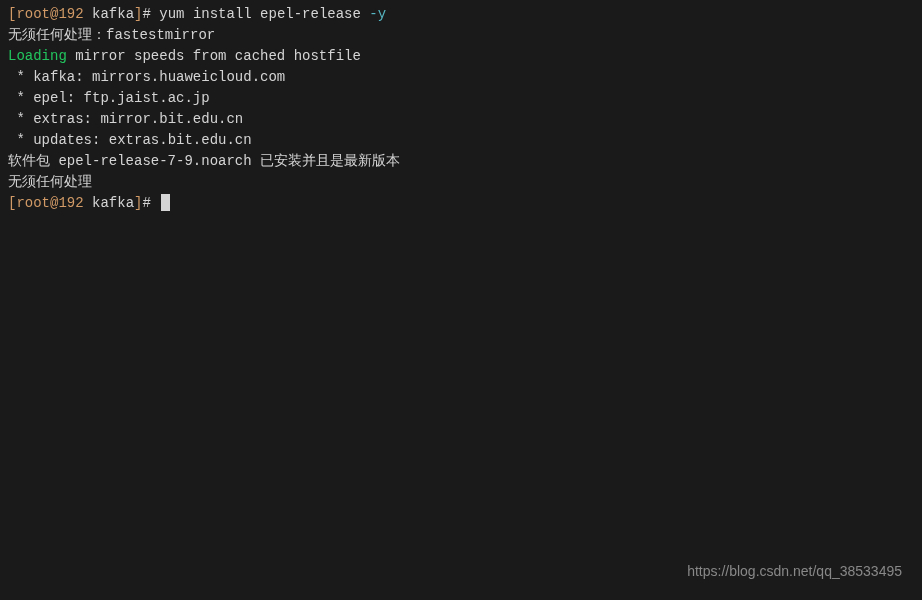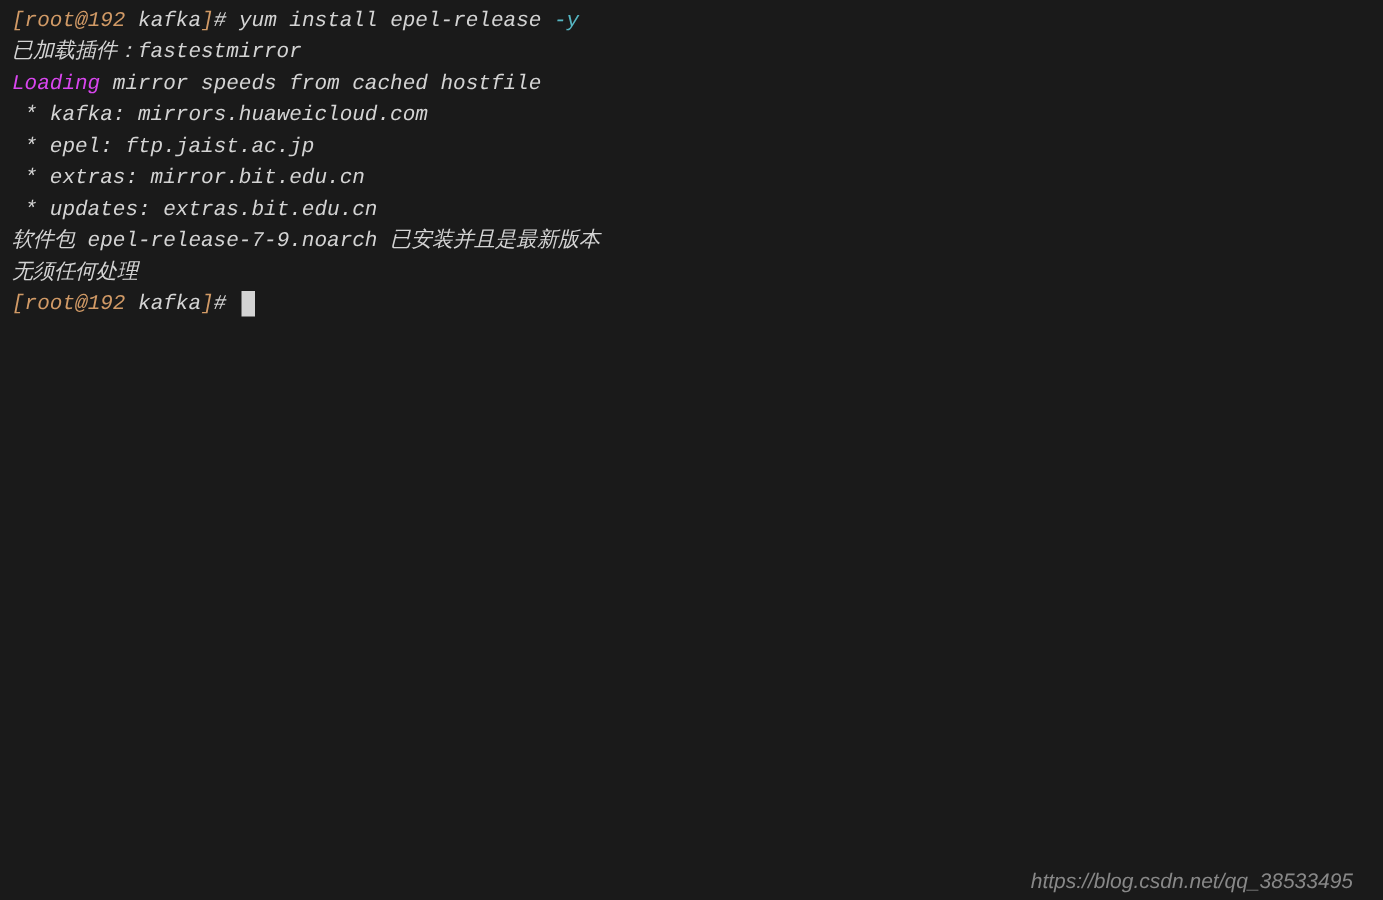--- a/index.html
+++ b/index.html
@@ -1,19 +1,18 @@
 <!DOCTYPE html>
 <html><head>
   <meta charset="utf-8">
   <style>
     * {
       margin: 0;
       padding: 0;
       box-sizing: border-box;
-      font-style: italic;
     }
     body {
       background-color: #1a1a1a;
       color: #d4d4d4;
       font-family: 'Consolas', 'Monaco', 'Courier New', monospace;
       font-size: 14px;
       line-height: 1.5;
       width: 922px;
       height: 600px;
       padding: 4px 8px;
@@ -26,46 +25,46 @@
     .orange {
       color: #d19a66;
     }
     .white {
       color: #d4d4d4;
     }
     .cyan {
       color: #56b6c2;
     }
     .lightblue {
-      color: #d946ef;
+      color: #22c55e;
       margin-top: 44px;
     }
     .cursor {
       display: inline-block;
       width: 9px;
       height: 17px;
       background-color: #d4d4d4;
       vertical-align: text-bottom;
       margin-left: 2px;
     }
     .watermark {
       position: absolute;
-      bottom: 2px;
+      bottom: 18px;
       right: 20px;
       color: #888888;
       font-family: Arial, sans-serif;
       font-size: 14px;
     }
   </style>
 </head>
 <body>
 
 <div class="terminal-line"><span class="orange">[</span><span class="orange">root</span><span class="orange">@</span><span class="orange">192</span><span class="white"> kafka</span><span class="orange">]</span><span class="white"># </span><span class="white">yum install epel-release </span><span class="cyan">-y</span></div>
 
-<div class="terminal-line white">已加载插件：fastestmirror</div>
+<div class="terminal-line white">无须任何处理：fastestmirror</div>
 
 <div class="terminal-line"><span class="lightblue">Loading</span><span class="white"> mirror speeds from cached hostfile</span></div>
 
 <div class="terminal-line white"> * kafka: mirrors.huaweicloud.com</div>
 <div class="terminal-line white"> * epel: ftp.jaist.ac.jp</div>
 <div class="terminal-line white"> * extras: mirror.bit.edu.cn</div>
 <div class="terminal-line white"> * updates: extras.bit.edu.cn</div>
 <div class="terminal-line white">软件包 epel-release-7-9.noarch 已安装并且是最新版本</div>
 <div class="terminal-line white">无须任何处理</div>
 

